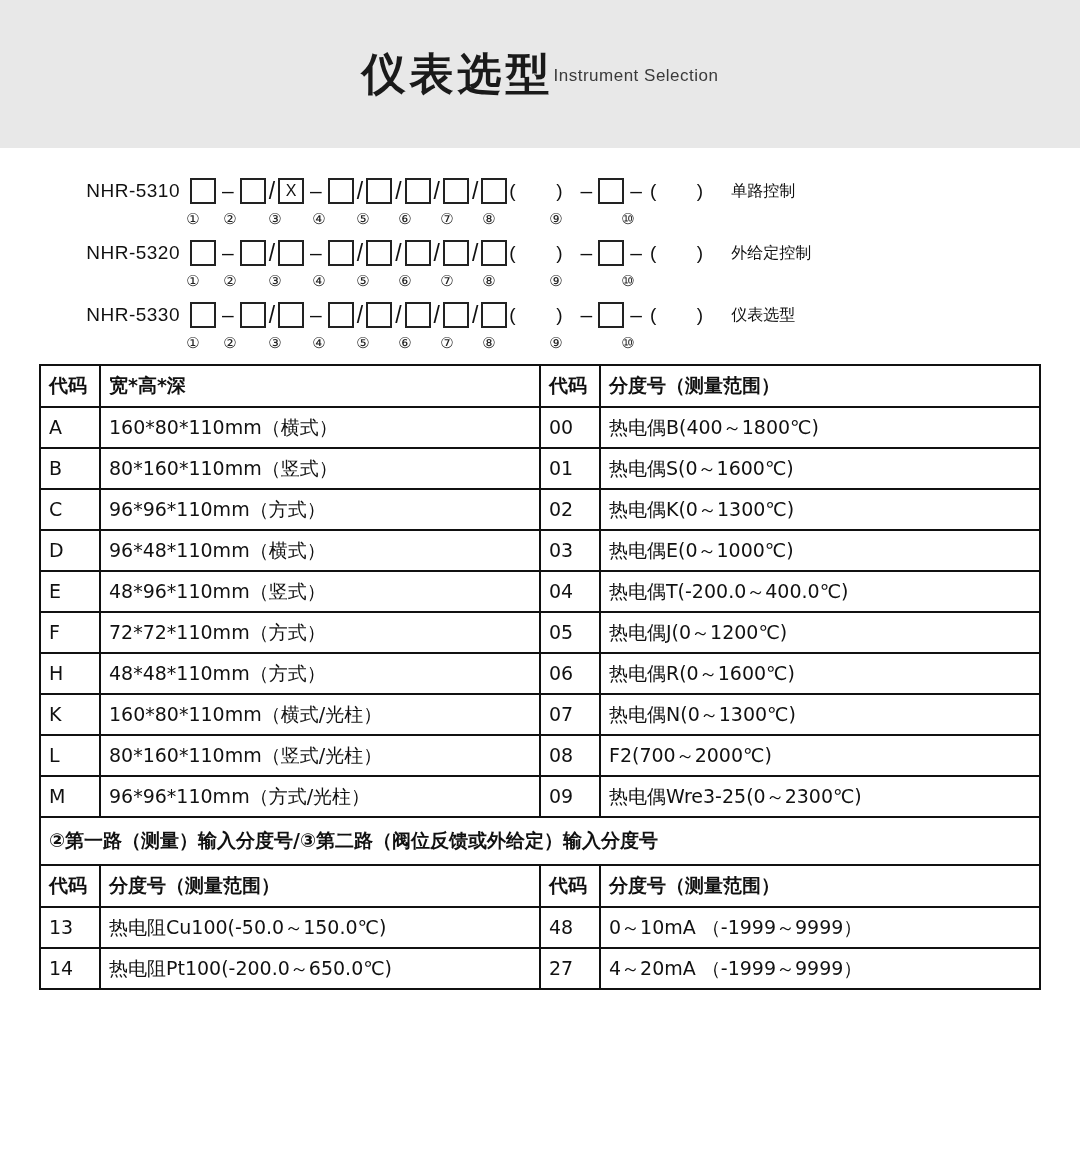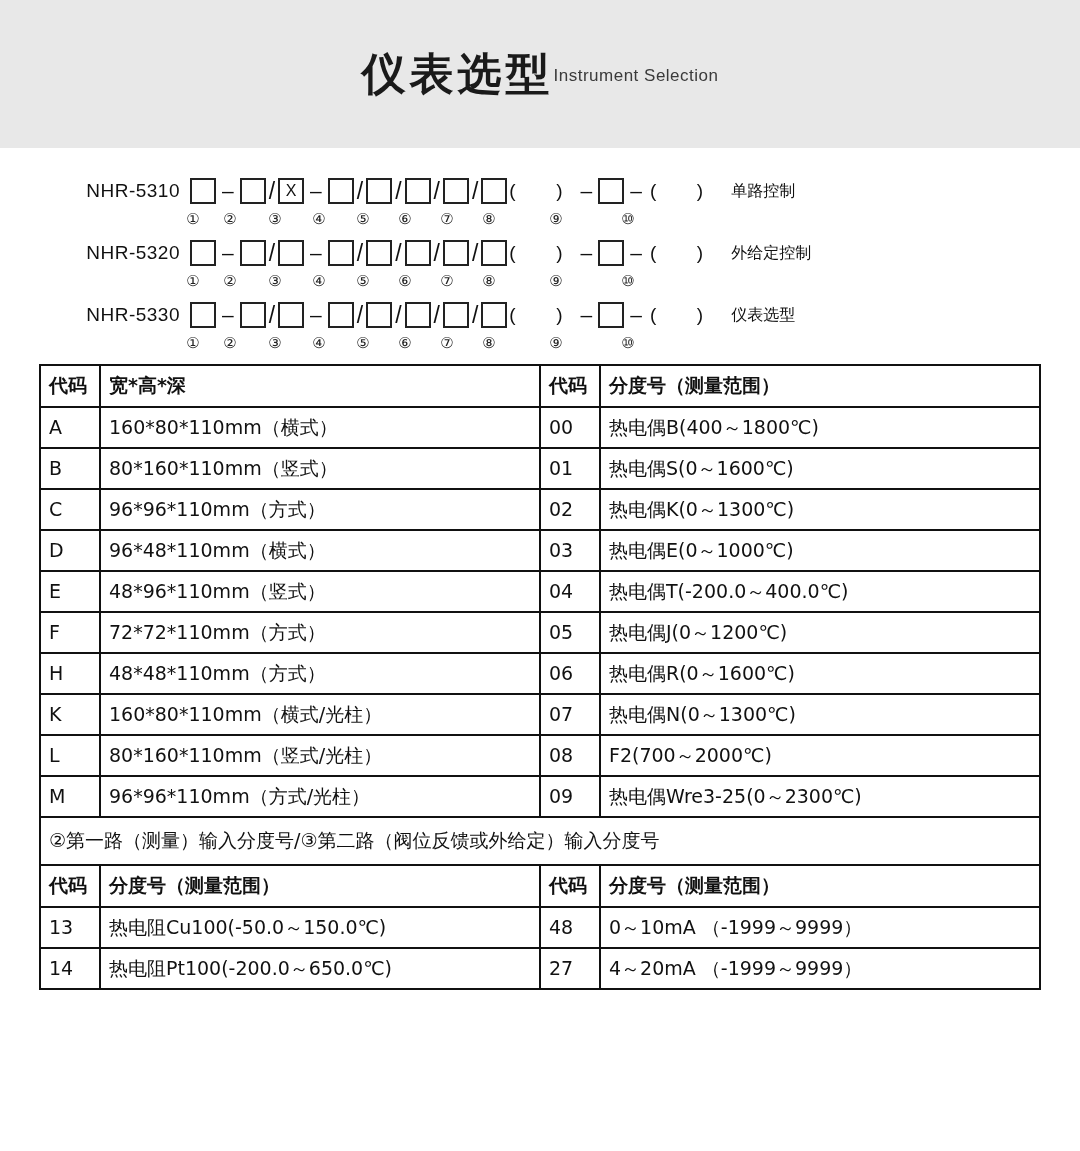--- a/index.html
+++ b/index.html
@@ -142,21 +142,21 @@
   .cdesc {
     font-family: "DejaVu Sans", "Liberation Sans", sans-serif;
     font-size: 18px;
   }
   .mono-ish {
     font-family: "Liberation Serif", "DejaVu Serif", serif;
     font-size: 19px;
   }
   .row-cell { height: 33px; }
   .wide-hdr {
-    font-weight: normal;
+    font-weight: bold;
     font-size: 20px;
     height: 40px;
   }
   .blank { height: 33px; }
 </style>
 </head>
 <body>
 
 <div class="banner">
   <div class="banner-title">仪表选型</div>

